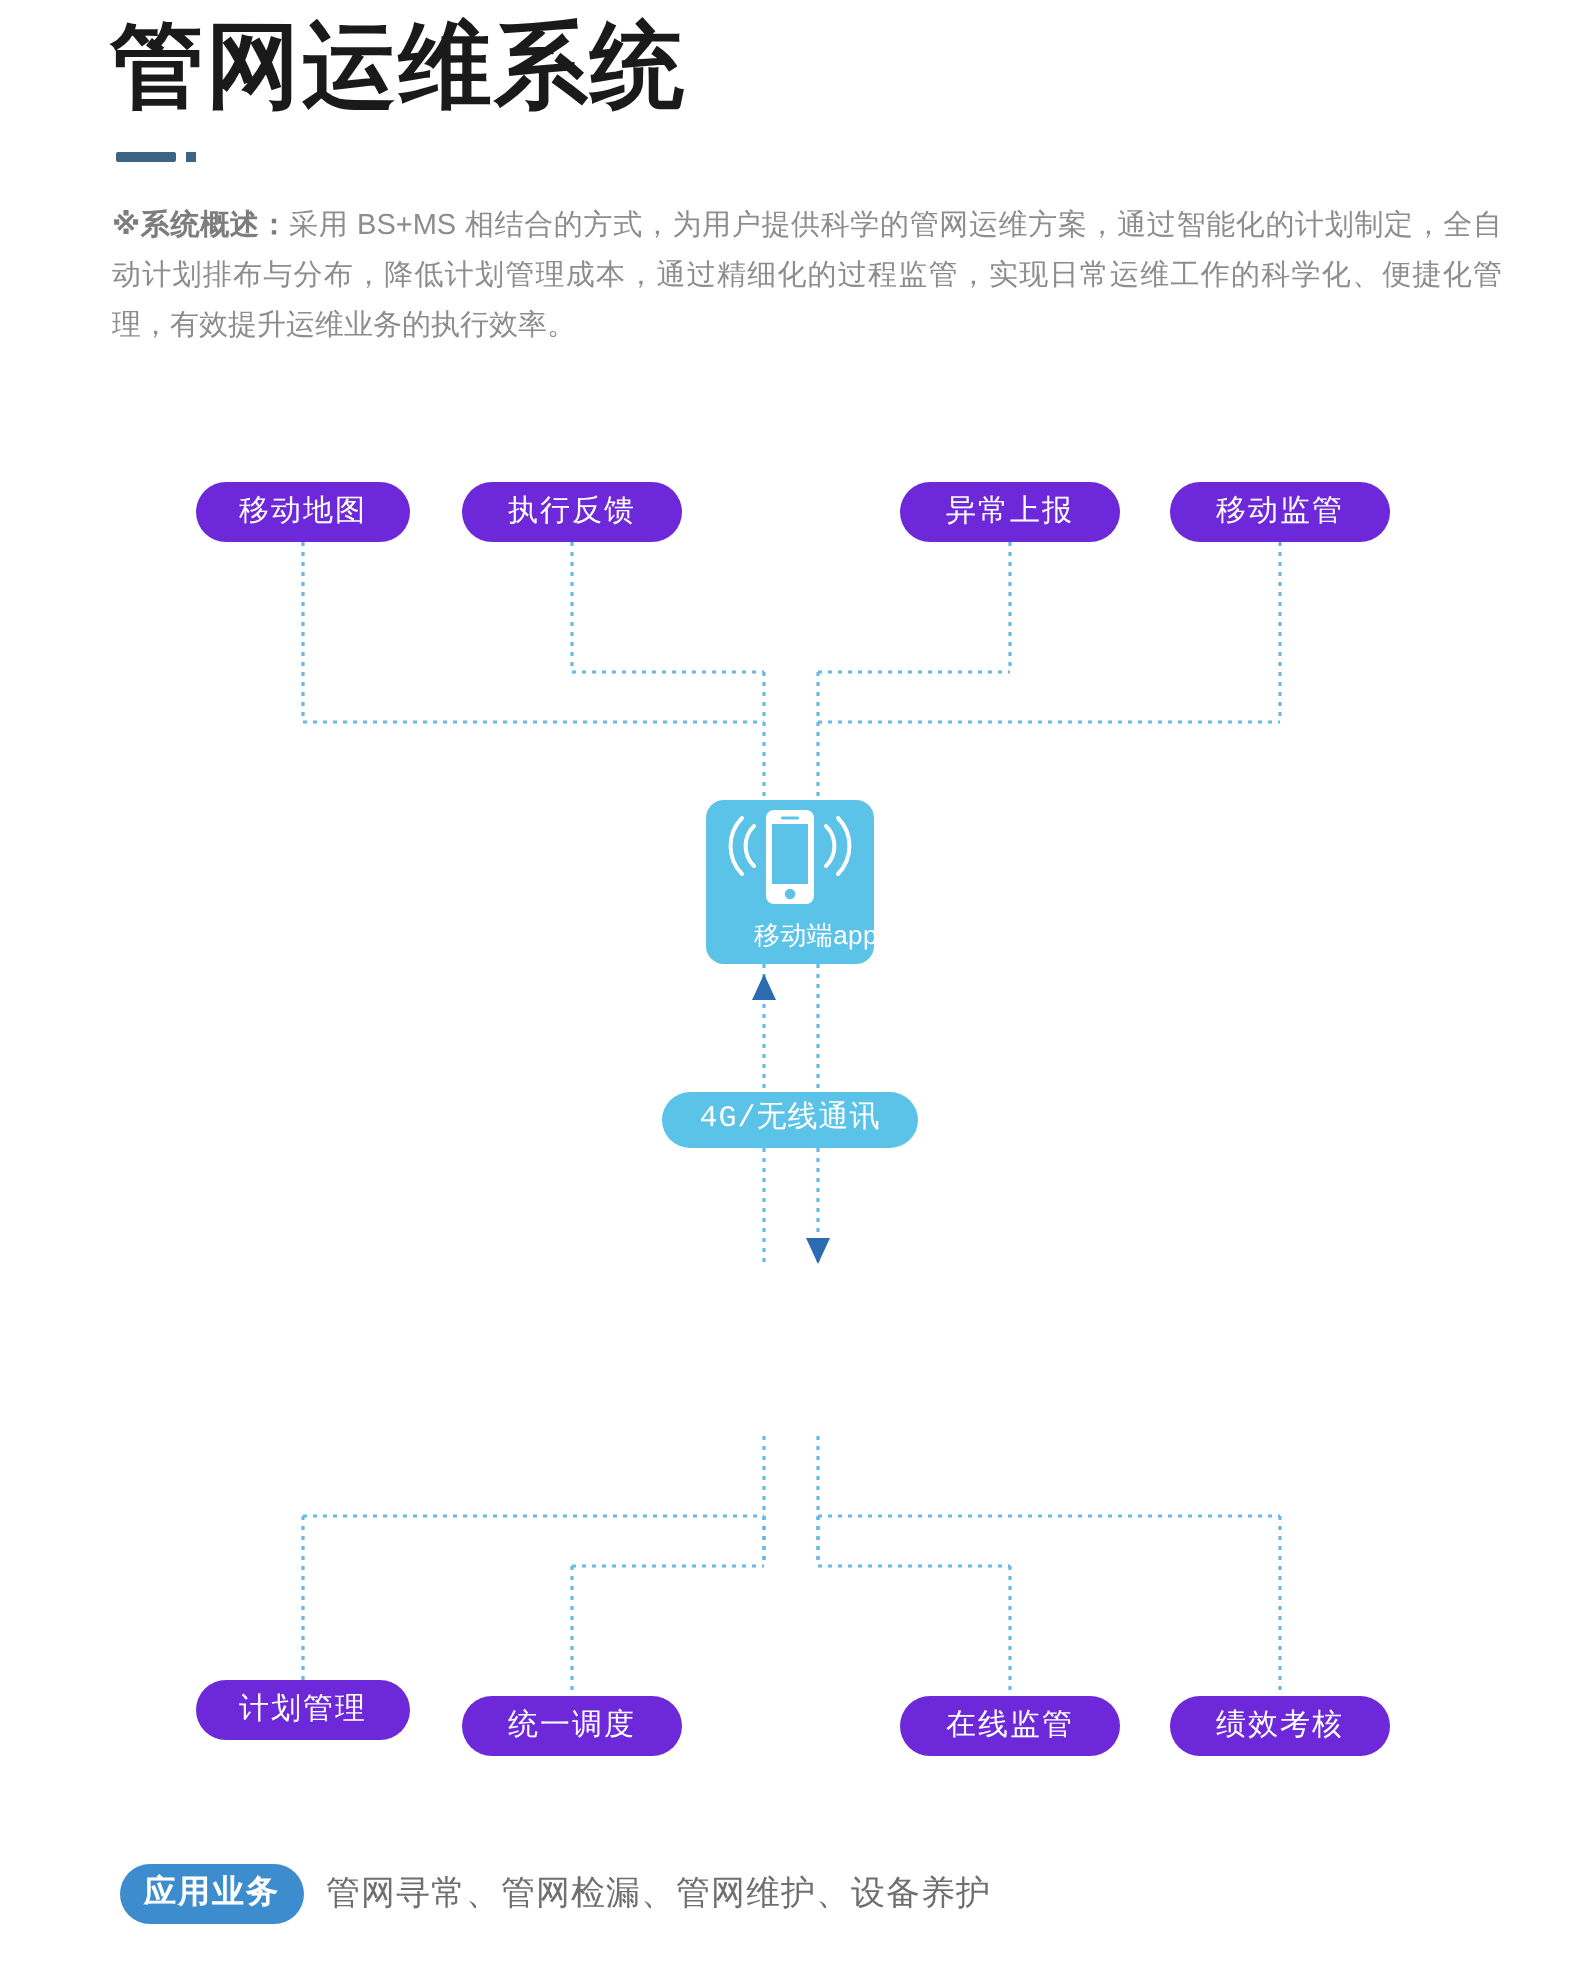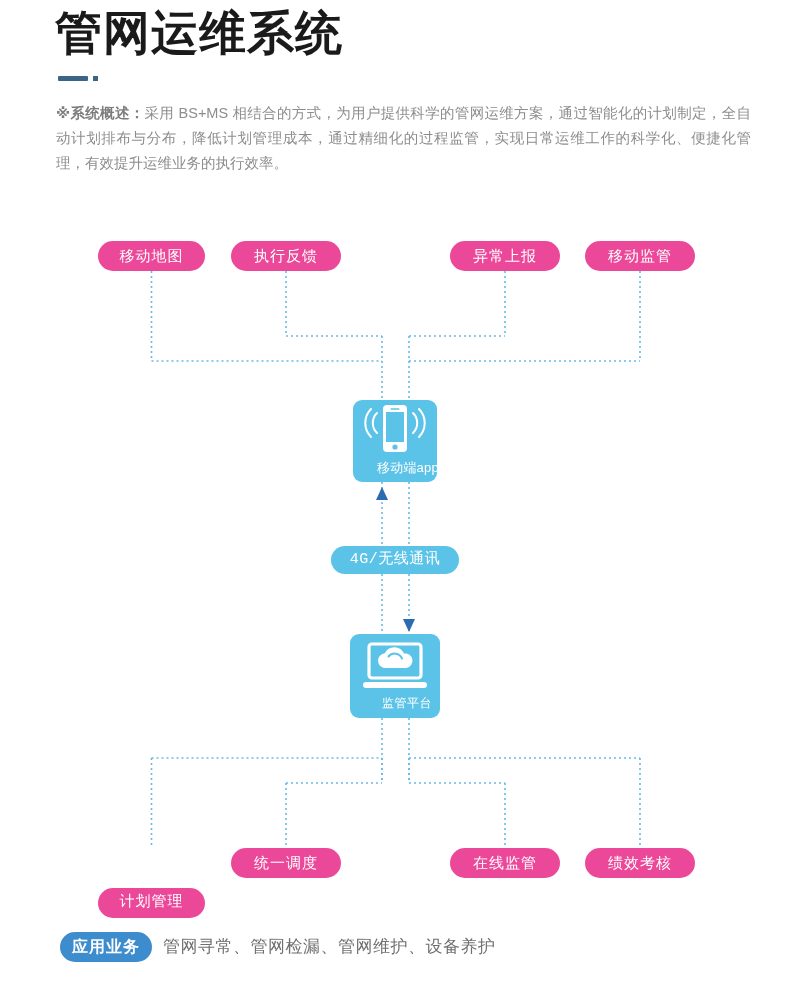--- a/index.html
+++ b/index.html
@@ -38,21 +38,21 @@
   .desc b{color:#7d7d7d;font-weight:bold;}
 
   
   .diagram{position:absolute;left:0;top:0;width:790px;height:991px;}
   .diagram svg{position:absolute;left:0;top:0;}
 
   
   .pill{
     position:absolute;
     height:30px;line-height:30px;
-    background:#ec4899;
+    background:#6d28d9;
     color:#ffffff;
     border-radius:15px;
     text-align:center;
     font-size:15px;
     letter-spacing:1px;
     white-space:nowrap;
     box-sizing:border-box;
   }
   .pill.w1{width:107px;}
   .pill.w2{width:110px;}
@@ -185,35 +185,22 @@
         <g fill="none" stroke="#ffffff" stroke-width="2" stroke-linecap="round">
           <path d="M60,13 A14,14 0 0 1 60,33"></path>
           <path d="M66,9 A20,20 0 0 1 66,37"></path>
         </g>
       </svg>
       <div class="node-label">移动端app</div>
     </div>
 
     <div class="pill-4g">4G/无线通讯</div>
 
-    <div class="node node-laptop">
-      <svg class="node-icon" width="90" height="64" viewBox="0 0 90 64">
-
-        <rect x="19" y="10" width="52" height="34" rx="3" ry="3" fill="none" stroke="#ffffff" stroke-width="3.2"></rect>
-
-        <rect x="13" y="48" width="64" height="6" rx="3" ry="3" fill="#ffffff"></rect>
-
-        <path d="M34,34 A7.5,7.5 0 0 1 34.8,19.2 A10.5,10.5 0 0 1 54,19.6
-                 A7.2,7.2 0 0 1 56.4,34 Z" fill="#ffffff"></path>
-        <path d="M38.5,22.5 A8,8 0 0 1 52,24.5" fill="none" stroke="#5cc3e8" stroke-width="2" stroke-linecap="round"></path>
-      </svg>
-      <div class="node-label">监管平台</div>
-    </div>
-
-    <div class="pill w1" style="left:98px;top:888px;font-family:Liberation Mono, monospace;">计划管理</div>
+
+    <div class="pill w1" style="left:98px;top:840px;">计划管理</div>
     <div class="pill w2" style="left:450px;top:848px;">在线监管</div>
     <div class="pill w2" style="left:231px;top:848px;">统一调度</div>
     <div class="pill w2" style="left:585px;top:848px;">绩效考核</div>
   </div>
 
   <div class="footer">
     <div class="footer-badge">应用业务</div>
     <div class="footer-text">管网寻常、管网检漏、管网维护、设备养护</div>
   </div>
 

